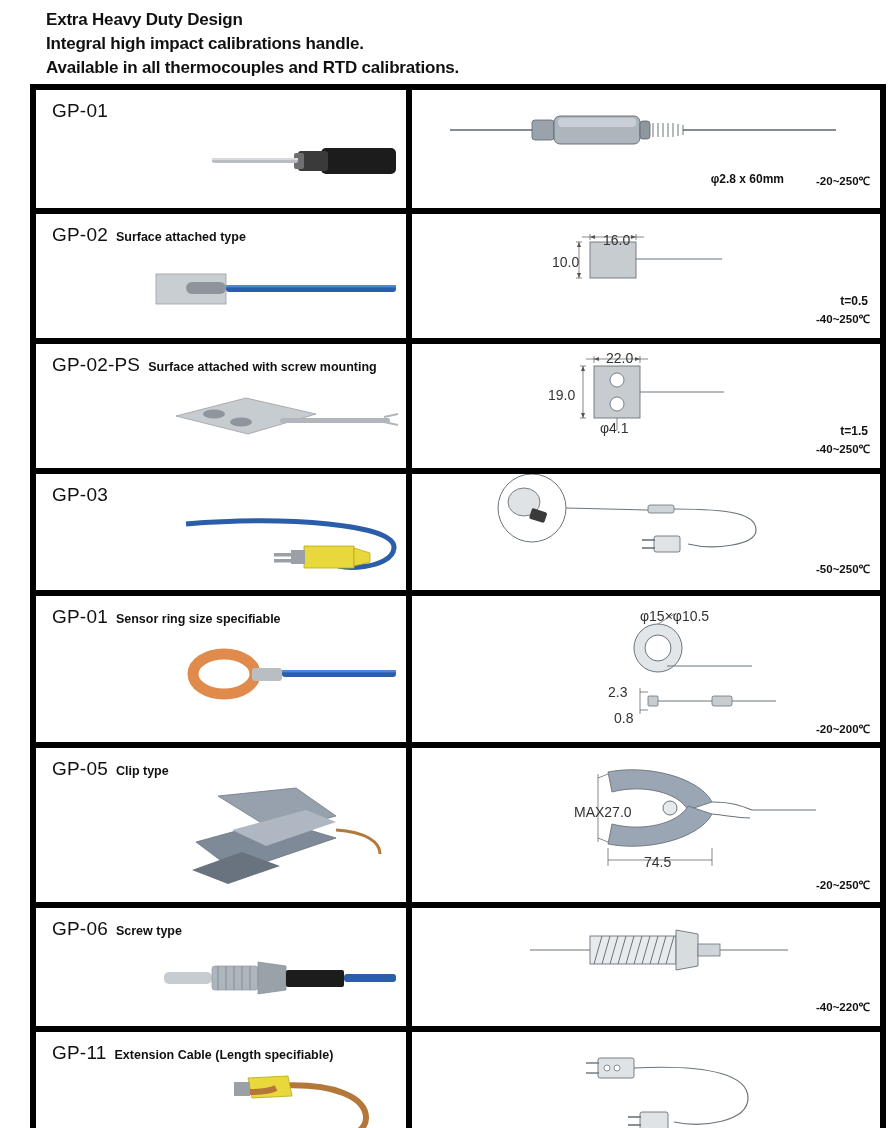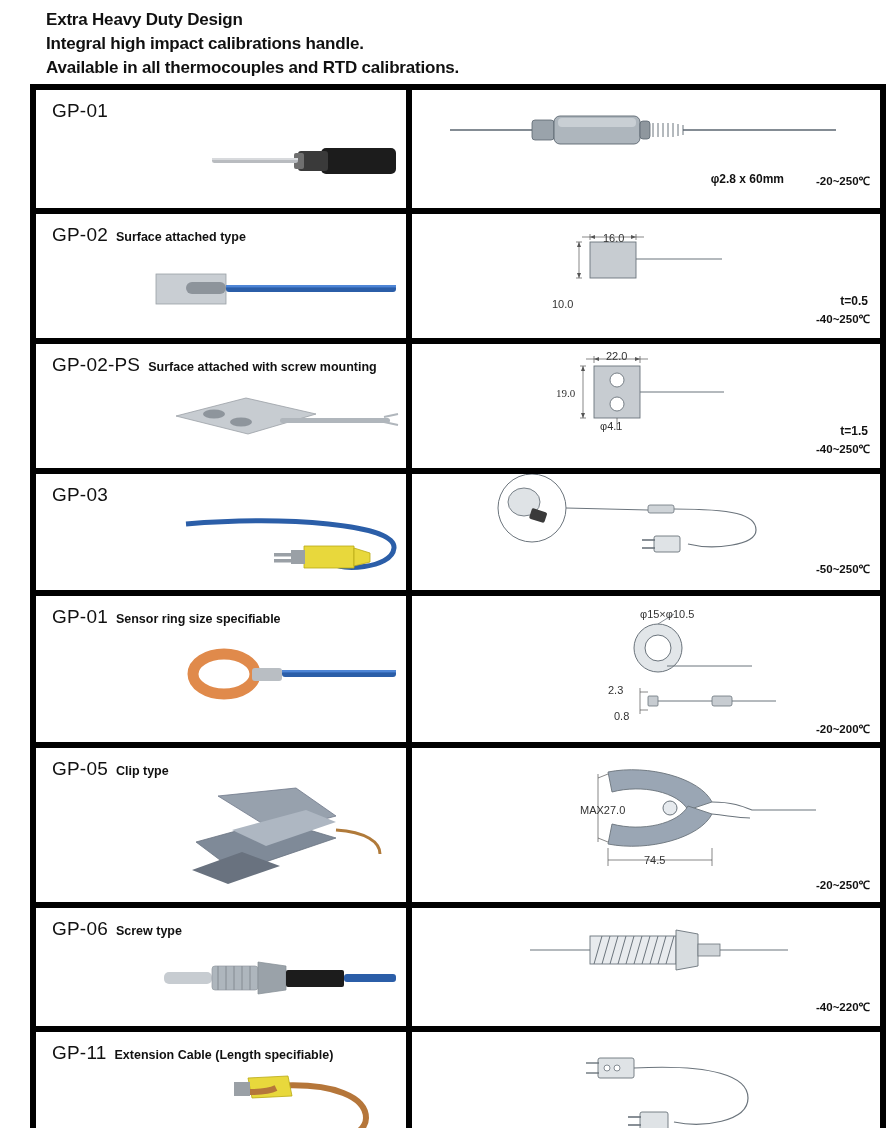--- a/index.html
+++ b/index.html
@@ -100,21 +100,21 @@
     position: absolute;
     right: 10px;
     font-size: 12px;
     font-weight: bold;
     color: #111;
     white-space: nowrap;
     margin-top: 32px;
   }
   .dim-label {
     position: absolute;
-    font-size: 11px;
+    font-size: 14px;
     color: #333;
     white-space: nowrap;
   }
   svg { display: block; }
 </style>
 </head>
 <body>
 
 <div class="page">
 
@@ -196,21 +196,21 @@
               <line x1="170" y1="28" x2="164" y2="28"></line>
               <line x1="170" y1="64" x2="164" y2="64"></line>
               <line x1="167" y1="28" x2="167" y2="64"></line>
             </g>
             <polygon points="178,23 183,21 183,25" fill="#555"></polygon>
             <polygon points="224,23 219,21 219,25" fill="#555"></polygon>
             <polygon points="167,28 165,33 169,33" fill="#555"></polygon>
             <polygon points="167,64 165,59 169,59" fill="#555"></polygon>
           </svg>
           <div class="dim-label" style="left:191px; top:18px;">16.0</div>
-          <div class="dim-label" style="left:140px; top:40px;margin-top:44px;">10.0</div>
+          <div class="dim-label" style="left:140px; top:40px;">10.0</div>
           <div class="spec-bold" style="right:12px; bottom:24px;">t=0.5</div>
           <div class="temp">-40~250℃</div>
         </div>
       </td>
     </tr>
 
     <tr>
       <td class="left-cell">
         <div class="model-head">
           <span class="model-code">GP-02-PS</span>
@@ -242,21 +242,21 @@
               <line x1="174" y1="74" x2="168" y2="74"></line>
               <line x1="171" y1="22" x2="171" y2="74"></line>
               <line x1="205" y1="74" x2="205" y2="86"></line>
             </g>
             <polygon points="182,15 187,13 187,17" fill="#555"></polygon>
             <polygon points="228,15 223,13 223,17" fill="#555"></polygon>
             <polygon points="171,22 169,27 173,27" fill="#555"></polygon>
             <polygon points="171,74 169,69 173,69" fill="#555"></polygon>
           </svg>
           <div class="dim-label" style="left:194px; top:6px;">22.0</div>
-          <div class="dim-label" style="left:144px; top:43px;font-family:Liberation Serif, serif;">19.0</div>
+          <div class="dim-label" style="left:136px; top:43px;">19.0</div>
           <div class="dim-label" style="left:188px; top:76px;">φ4.1</div>
           <div class="spec-bold" style="right:12px; bottom:24px;">t=1.5</div>
           <div class="temp">-40~250℃</div>
         </div>
       </td>
     </tr>
 
     <tr>
       <td class="left-cell">
         <div class="model-head">
@@ -358,21 +358,21 @@
             <path d="M300 66 C 318 68, 326 70, 338 70" fill="none" stroke="#6b747c" stroke-width="1.1"></path>
             <g stroke="#555" stroke-width="0.7">
               <line x1="186" y1="26" x2="186" y2="94"></line>
               <line x1="186" y1="30" x2="196" y2="26"></line>
               <line x1="186" y1="90" x2="196" y2="94"></line>
               <line x1="196" y1="112" x2="300" y2="112"></line>
               <line x1="196" y1="100" x2="196" y2="118"></line>
               <line x1="300" y1="100" x2="300" y2="118"></line>
             </g>
           </svg>
-          <div class="dim-label" style="left:124px; top:56px;padding-left:44px;">MAX27.0</div>
+          <div class="dim-label" style="left:118px; top:56px;padding-left:44px;">MAX27.0</div>
           <div class="dim-label" style="left:232px; top:106px;">74.5</div>
           <div class="temp">-20~250℃</div>
         </div>
       </td>
     </tr>
 
     <tr>
       <td class="left-cell">
         <div class="model-head">
           <span class="model-code">GP-06</span>

